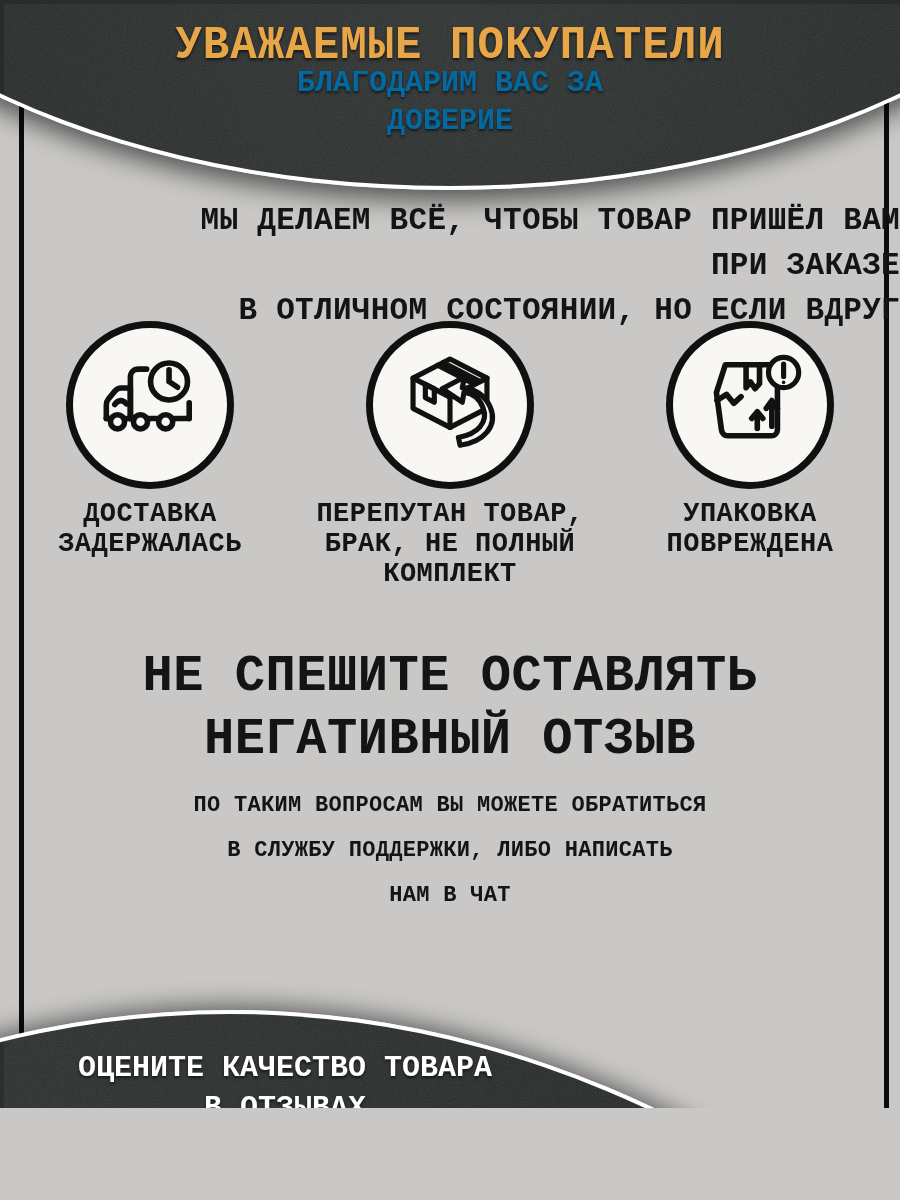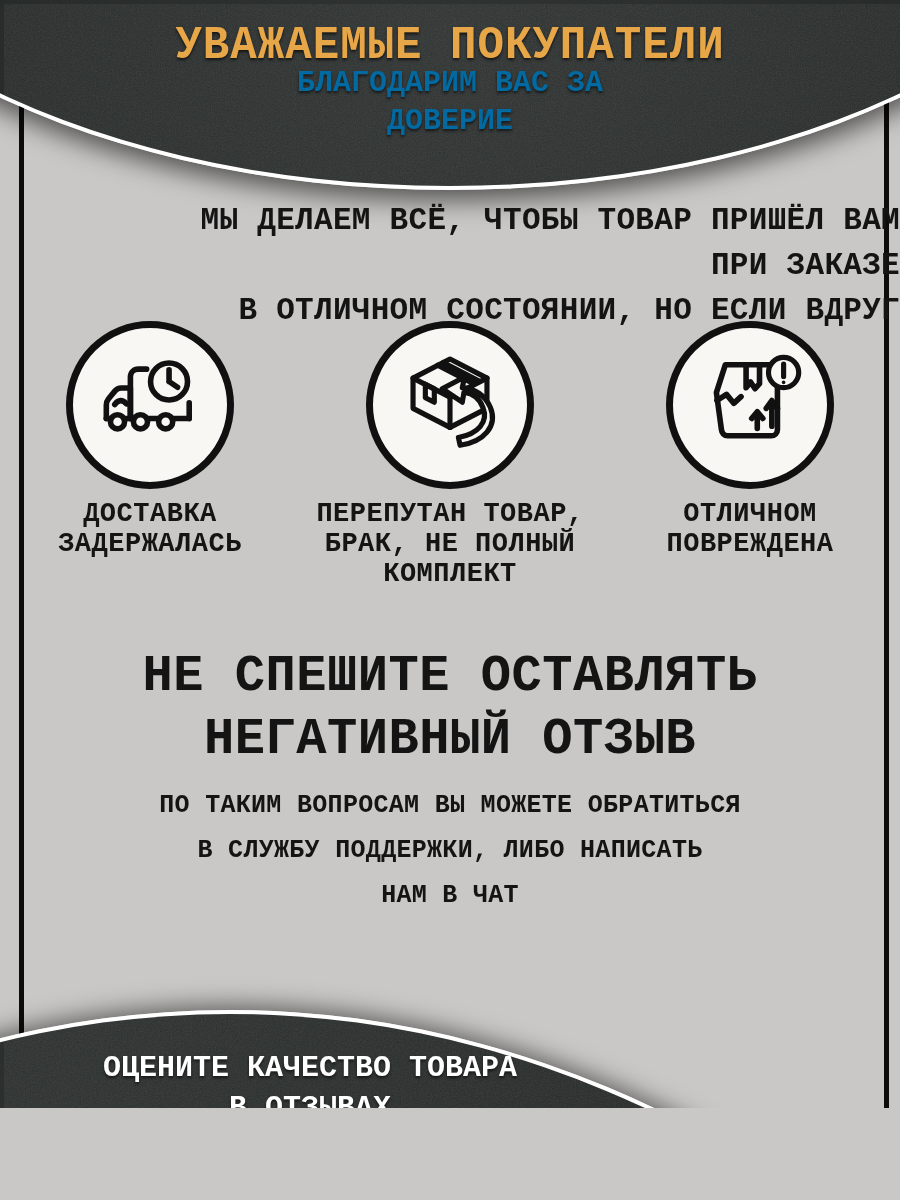--- a/index.html
+++ b/index.html
@@ -21,23 +21,23 @@
   
   .t{position:absolute;left:0;width:900px;text-align:center;font-weight:700;
      color:#141414;z-index:5;}
   .ln{display:block;}
   .header-title{top:20px;font-size:46px;letter-spacing:1px;color:#e7a647;
      text-shadow:0 2px 3px rgba(0,0,0,.65);transform:scaleX(.96);transform-origin:50% 0;}
   .header-sub{top:64px;font-size:30px;line-height:38px;color:#0369a1;
      text-shadow:0 2px 3px rgba(0,0,0,.6);}
   .intro{top:198px;font-size:31px;line-height:45px;letter-spacing:.3px;text-align:right;}
   .warning{top:645px;font-size:52px;line-height:63px;letter-spacing:.5px;transform:scaleX(.97);transform-origin:50% 0;}
-  .support{top:783px;font-size:25px;line-height:45px;letter-spacing:.3px;}
+  .support{top:783px;font-size:22px;line-height:45px;letter-spacing:.3px;}
   .footer-title{top:1048px;left:0;width:570px;font-size:30px;line-height:40px;color:#ffffff;
-     text-shadow:0 2px 3px rgba(0,0,0,.6);padding-left:25px;}
+     text-shadow:0 2px 3px rgba(0,0,0,.6);}
   
   .issues-row{position:absolute;top:321px;left:0;width:900px;display:flex;z-index:5;}
   .issue{width:300px;display:flex;flex-direction:column;align-items:center;}
   .icon-circle{width:168px;height:168px;border:7px solid #101010;border-radius:50%;
      background:#f8f7f4;display:flex;align-items:center;justify-content:center;box-sizing:border-box;}
   .issue-label{margin-top:10px;font-size:27px;line-height:30px;text-align:center;
      font-weight:700;letter-spacing:.5px;color:#141414;}
   
   .stars-row{position:absolute;left:60px;top:1114px;width:456px;display:flex;
      justify-content:center;align-items:center;gap:7px;z-index:5;}
@@ -155,21 +155,21 @@
           <path d="M20.5,46 L29,40.5 35.5,48.5 42,42.5"></path>
           <path d="M46.5,14 L46.5,34.5 50.5,29.5 54.5,35.5 58.5,31 58.5,14"></path>
           <path d="M56.5,71 V57 M51.5,62 L56.5,56 61.5,62"></path>
           <path d="M69.5,69 V47 M64.5,53 L69.5,46 74.5,53"></path>
           <circle cx="80" cy="21" r="13.5" fill="#f8f7f4" stroke-width="4.6"></circle>
           <path d="M80,13.5 V24.5" stroke-width="4.6"></path>
           <circle cx="80" cy="29.8" r="1.6" fill="#111" stroke="none"></circle>
         </svg>
       </div>
       <div class="issue-label">
-        <span class="ln">ОТЛИЧНОМ</span>
+        <span class="ln">УПАКОВКА</span>
         <span class="ln">ПОВРЕЖДЕНА</span>
       </div>
     </div>
 
   </div>
 
   <div class="t warning">
     <span class="ln">НЕ СПЕШИТЕ ОСТАВЛЯТЬ</span>
     <span class="ln">НЕГАТИВНЫЙ ОТЗЫВ</span>
   </div>

